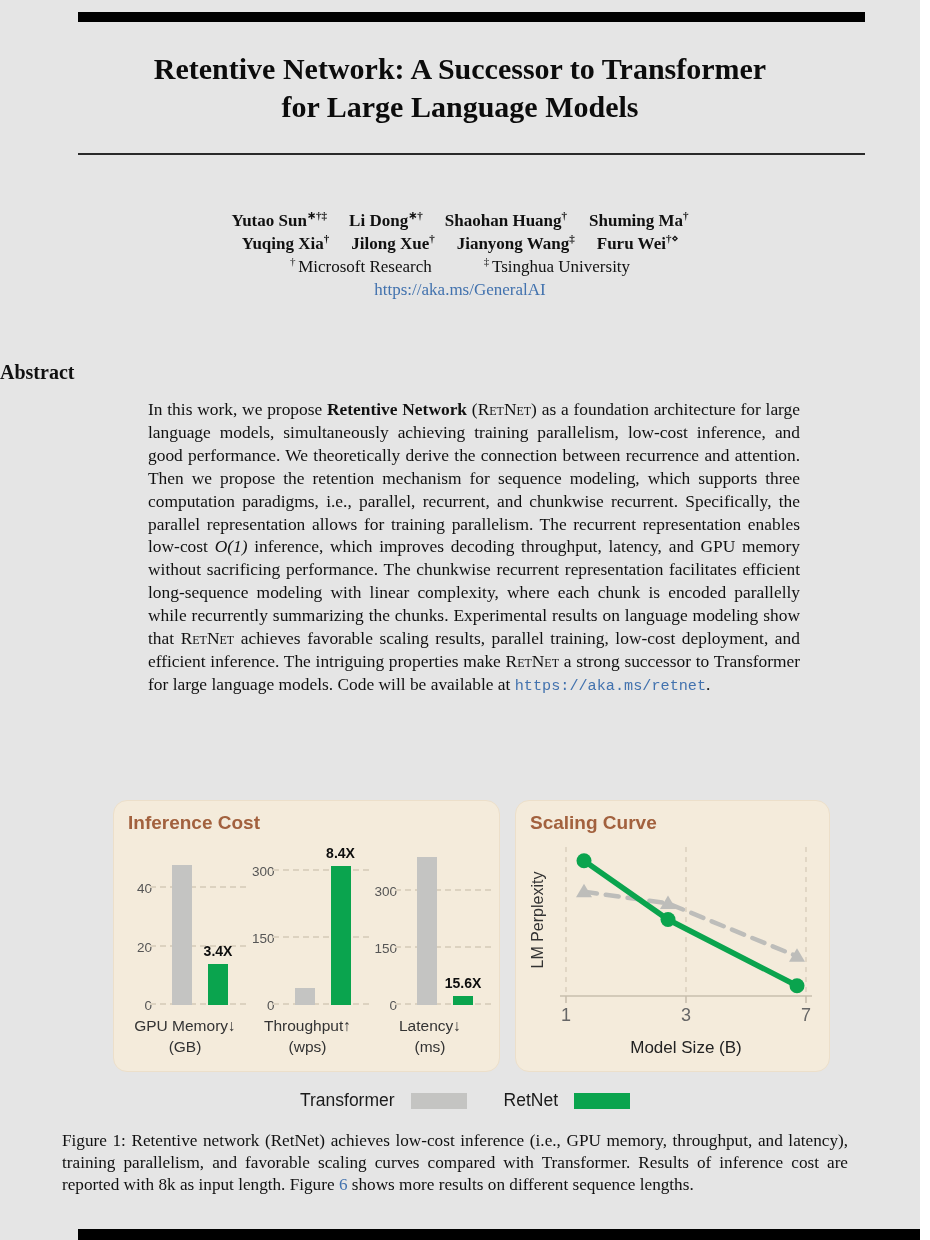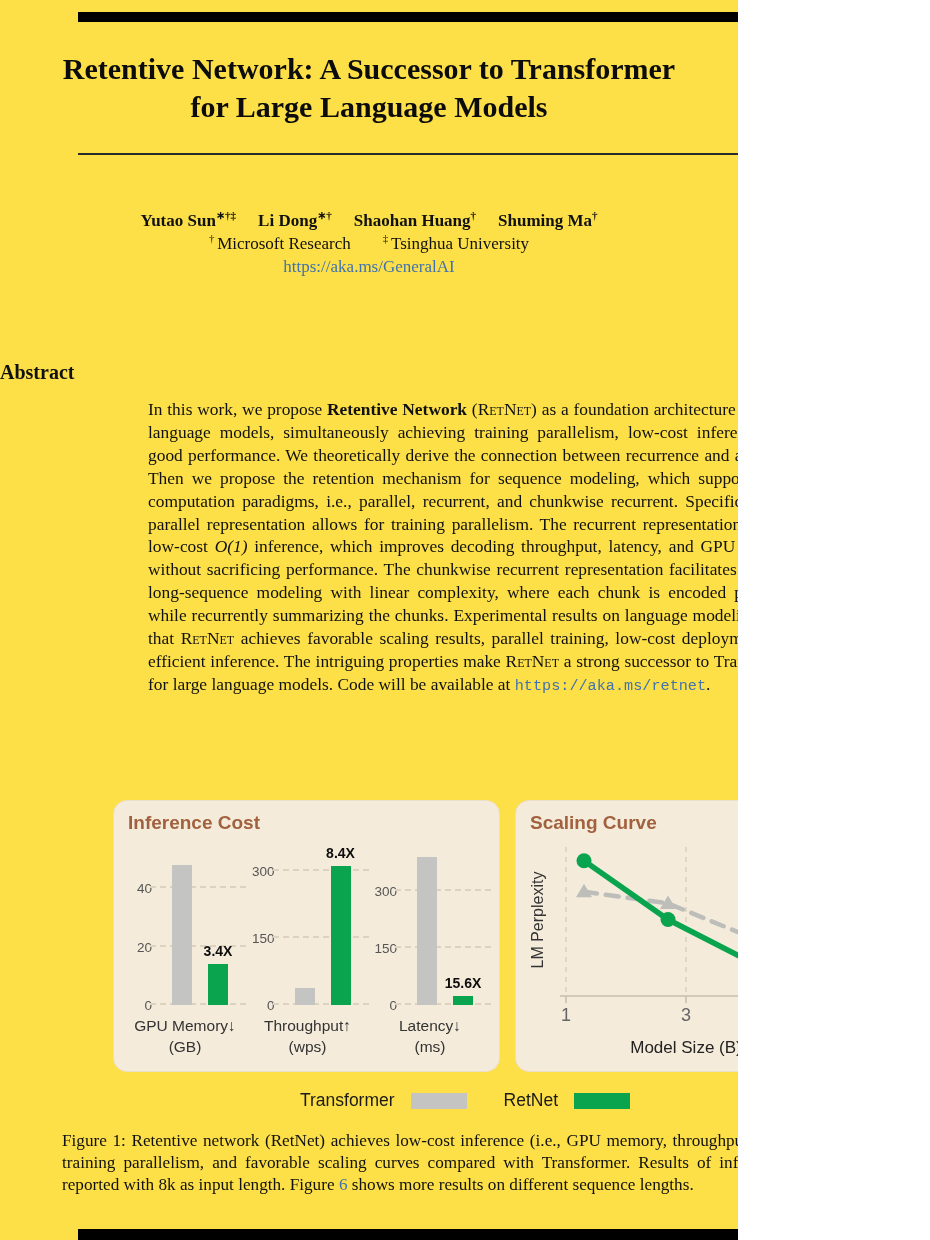--- a/index.html
+++ b/index.html
@@ -1,36 +1,36 @@
 <!DOCTYPE html>
 <html><head>
 <meta charset="utf-8">
 <style>
   html,body { margin:0; padding:0; background:#ffffff; }
   .page {
-    position:relative; width:738px; height:1240px; background:#fde047;
+    position:relative; width:920px; height:1240px; background:#e5e5e5;
     overflow:hidden; font-family:"Liberation Serif", serif; color:#111;
   }
 
   
   .top-bar    { position:absolute; left:78px; top:12px;  width:787px; height:10px; background:#000; }
   .bottom-bar { position:absolute; left:78px; top:1229px; width:852px; height:11px; background:#000; }
   .title-rule { position:absolute; left:78px; top:153px; width:787px; height:2px; background:#2a2a2a; }
 
   
   .paper-title {
     position:absolute; left:0; top:50px; width:100%;
     text-align:center; font-weight:bold; font-size:30px; line-height:38px; color:#0c0c0c;
   }
 
   
   .authors { position:absolute; left:0; top:209px; width:100%; text-align:center; font-size:17px; line-height:23px; }
   .author-row span.author { font-weight:bold; margin:0 11px; white-space:nowrap; }
   .authors sup { font-size:11px; line-height:0; }
-  .affil-row span.affil { margin:0 16px; }
+  .affil-row span.affil { margin:0 26px; }
   .gen-link { color:#4272ae; }
 
   
   .abstract-heading { position:absolute; left:0; top:361px; width:100%; text-align:left; font-weight:bold; font-size:20px; }
   .abstract-body {
     position:absolute; left:148px; top:398px; width:652px;
     font-size:17.4px; line-height:22.9px; text-align:justify;
   }
   .seg-normal {}
   .seg-bold { font-weight:bold; }
@@ -97,20 +97,21 @@
 
   <div class="paper-title">
     <div>Retentive Network: A Successor to Transformer</div>
     <div>for Large Language Models</div>
   </div>
 
   <div class="title-rule"></div>
 
   <div class="authors">
     <div class="author-row" id="author-row-0"><span class="author">Yutao Sun<sup>∗†‡</sup></span><span class="author">Li Dong<sup>∗†</sup></span><span class="author">Shaohan Huang<sup>†</sup></span><span class="author">Shuming Ma<sup>†</sup></span></div>
+    <div class="author-row" id="author-row-1"><span class="author">Yuqing Xia<sup>†</sup></span><span class="author">Jilong Xue<sup>†</sup></span><span class="author">Jianyong Wang<sup>‡</sup></span><span class="author">Furu Wei<sup>†⋄</sup></span></div>
     <div class="affil-row" id="affil-row"><span class="affil"><sup>† </sup>Microsoft Research</span><span class="affil"><sup>‡ </sup>Tsinghua University</span></div>
     <div class="gen-link">https://aka.ms/GeneralAI</div>
   </div>
 
   <div class="abstract-heading">Abstract</div>
   <div class="abstract-body" id="abstract-body"><span class="seg-normal">In this work, we propose </span><span class="seg-bold">Retentive Network</span><span class="seg-normal"> (</span><span class="seg-smallcaps">RetNet</span><span class="seg-normal">) as a foundation architecture for large language models, simultaneously achieving training parallelism, low-cost inference, and good performance. We theoretically derive the connection between recurrence and attention. Then we propose the retention mechanism for sequence modeling, which supports three computation paradigms, i.e., parallel, recurrent, and chunkwise recurrent. Specifically, the parallel representation allows for training parallelism. The recurrent representation enables low-cost </span><span class="seg-math">O(1)</span><span class="seg-normal"> inference, which improves decoding throughput, latency, and GPU memory without sacrificing performance. The chunkwise recurrent representation facilitates efficient long-sequence modeling with linear complexity, where each chunk is encoded parallelly while recurrently summarizing the chunks. Experimental results on language modeling show that </span><span class="seg-smallcaps">RetNet</span><span class="seg-normal"> achieves favorable scaling results, parallel training, low-cost deployment, and efficient inference. The intriguing properties make </span><span class="seg-smallcaps">RetNet</span><span class="seg-normal"> a strong successor to Transformer for large language models. Code will be available at </span><span class="seg-mono-link">https://aka.ms/retnet</span><span class="seg-normal">.</span></div>
 
   <div class="panel panel-left">
     <div class="panel-title">Inference Cost</div>
     <div class="charts-row" id="inference-charts">

